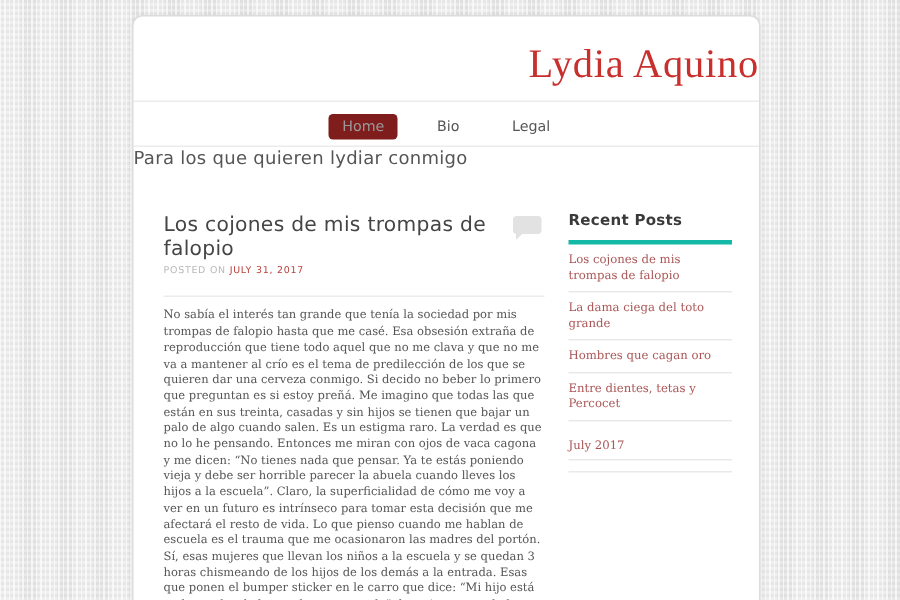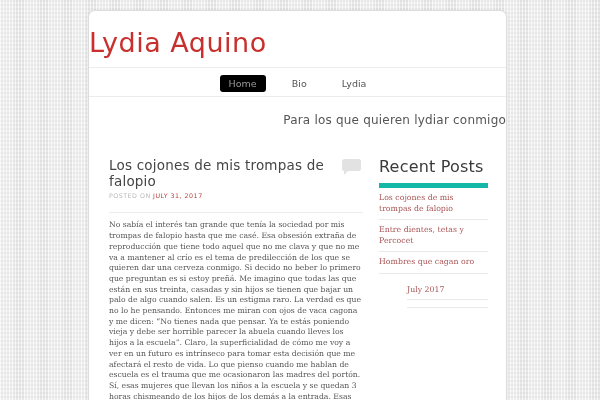--- a/index.html
+++ b/index.html
@@ -12,35 +12,35 @@
       repeating-linear-gradient(90deg, rgba(0,0,0,0) 0 14px, rgba(0,0,0,.03) 14px 24px),
       repeating-linear-gradient(0deg, rgba(255,255,255,.25) 0 2px, rgba(0,0,0,.015) 2px 4px);
   }
   .site{
     position:absolute;left:88px;top:10px;width:419px;height:620px;
     background:#ffffff;border:1px solid #dcdcdc;border-radius:7px 7px 0 0;
     box-shadow:0 1px 4px rgba(0,0,0,.07);
     box-sizing:border-box;
   }
   .site-title{
-    margin:16px 0 0;text-align:left;
+    margin:16px 0 0;text-align:right;
     font-size:27px;font-weight:400;line-height:1.15;
-    color:#c8302e;letter-spacing:.5px;
+    color:#c8302e;letter-spacing:.5px;font-family:Liberation Serif, serif;
   }
   .main-nav{
     margin-top:9px;border-top:1px solid #ececec;border-bottom:1px solid #ececec;
     text-align:center;padding:4px 0;
   }
   .main-nav a{
     display:inline-block;font-size:9.5px;color:#555;text-decoration:none;
     margin:0 6px;padding:3px 9px;border-radius:3px;
   }
-  .main-nav a.active{background:#000000;color:#999;}
+  .main-nav a.active{background:#7f1d1d;color:#999;}
   .tagline{
-    margin-top:16px;text-align:right;font-size:12px;color:#555;letter-spacing:.2px;
+    text-align:left;font-size:12px;color:#555;letter-spacing:.2px;
   }
   .content{
     display:flex;margin-top:30px;padding:0 18px 0 20px;
   }
   .primary{width:254px;flex:0 0 254px;}
   .entry-header{position:relative;}
   .entry-title{
     margin:0;font-size:13.5px;font-weight:400;color:#454545;letter-spacing:.2px;line-height:1.2;
   }
   .entry-meta{
@@ -57,44 +57,44 @@
     border:3px solid transparent;border-top-color:#e2e2e2;border-left-color:#e2e2e2;
     width:0;height:0;
   }
   .entry-divider{border-bottom:1px solid #ececec;margin-top:13px;}
   .entry-body{
     margin:7px 0 0;font-family:"DejaVu Serif","Liberation Serif",serif;
     font-size:7.7px;line-height:10.7px;color:#555;
   }
   .sidebar{flex:1;margin-left:16px;}
   .widget-title{
-    margin:0;font-size:16px;font-weight:normal;color:#3a3a3a;letter-spacing:.2px;
-    padding-bottom:7px;border-bottom:5px solid #14b8a6;
+    margin:0;font-size:10px;font-weight:bold;color:#3a3a3a;letter-spacing:.2px;
+    padding-bottom:7px;border-bottom:3px solid #14b8a6;
   }
   .sidebar ul{list-style:none;margin:0;padding:0;}
   .sidebar li{padding:5px 0;border-bottom:1px solid #e9e9e9;}
   .sidebar li a{
     font-family:"DejaVu Serif","Liberation Serif",serif;
     font-size:7.8px;line-height:10.5px;color:#aa5555;text-decoration:none;display:block;
   }
   .widget-archives{margin-top:8px;}
-  .widget-archives li{padding:3.5px 0;margin-left:28px;}
+  .widget-archives li{padding:3.5px 0;}
 </style>
 </head>
 <body>
 
 <div class="site">
 
   <header>
     <h1 class="site-title">Lydia Aquino</h1>
 
     <nav class="main-nav">
       <a href="#" class="active">Home</a>
       <a href="#">Bio</a>
-      <a href="#">Lydia</a>
+      <a href="#">Legal</a>
     </nav>
 
     <div class="tagline">Para los que quieren lydiar conmigo</div>
   </header>
 
   <div class="content">
 
     <main class="primary">
       <div class="entry-header">
         <span class="comment-icon"></span>
@@ -110,24 +110,27 @@
 
     <aside class="sidebar">
 
       <section class="widget-recent">
         <h3 class="widget-title">Recent Posts</h3>
         <ul>
           <li>
               <a href="#">Los cojones de mis trompas de falopio</a>
             </li>
           <li>
-              <a href="#">Entre dientes, tetas y Percocet</a>
+              <a href="#">La dama ciega del toto grande</a>
             </li>
           <li>
               <a href="#">Hombres que cagan oro</a>
+            </li>
+          <li>
+              <a href="#">Entre dientes, tetas y Percocet</a>
             </li>
         </ul>
       </section>
 
       <section class="widget-archives">
         <ul>
           <li>
               <a href="#">July 2017</a>
             </li>
           <li></li>

